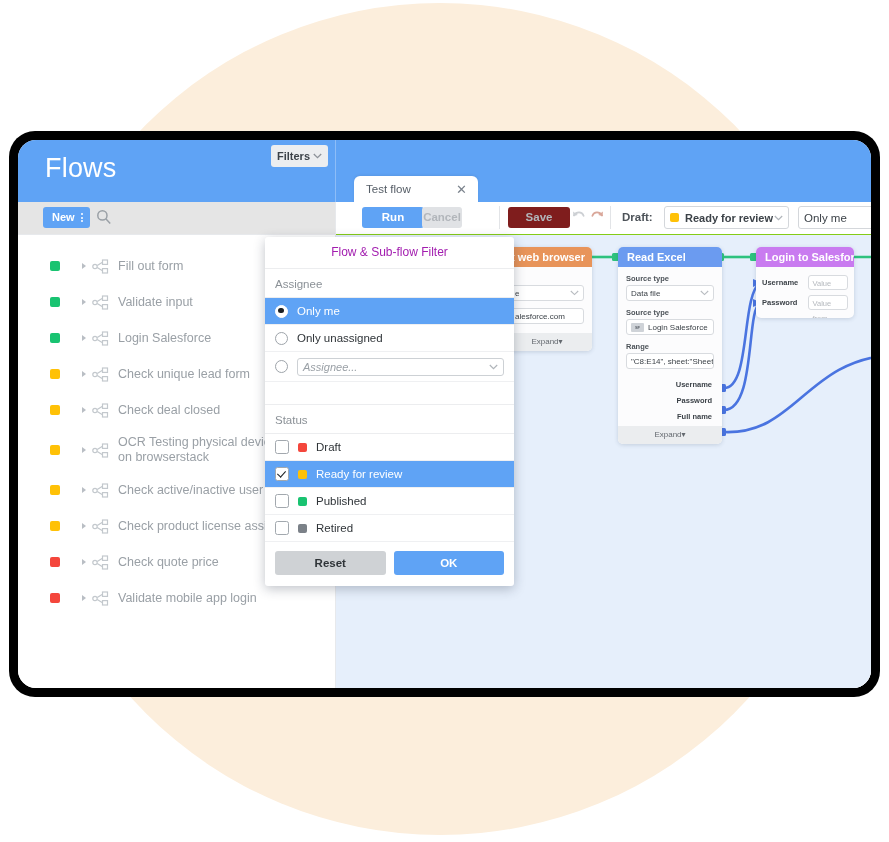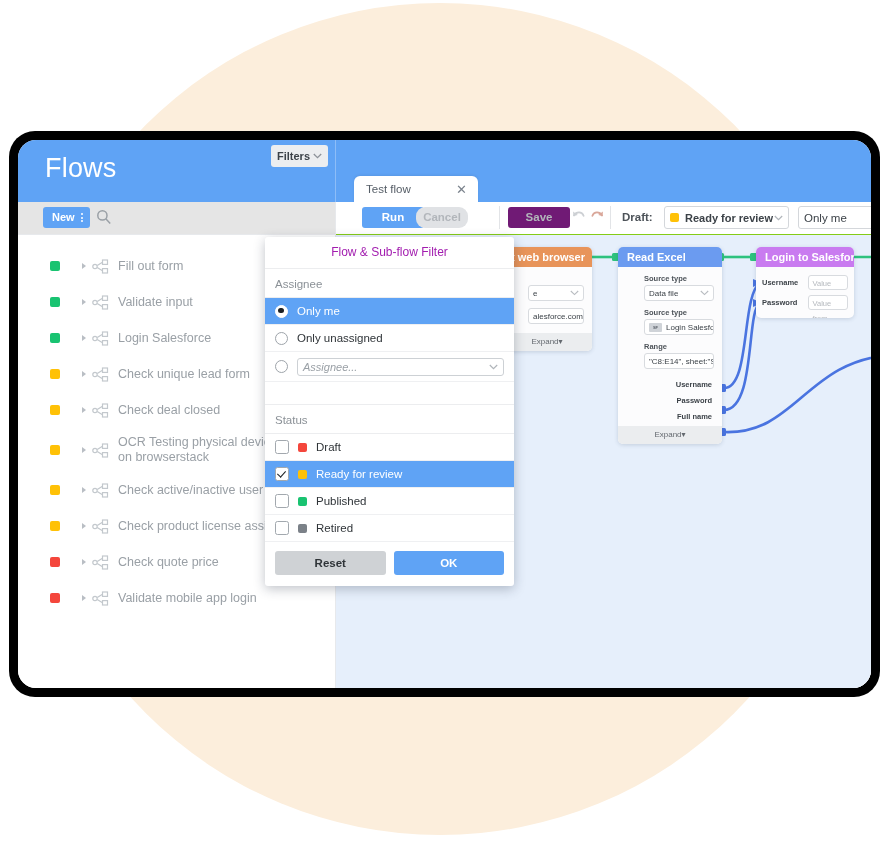--- a/index.html
+++ b/index.html
@@ -224,22 +224,22 @@
     top: 5px;
     height: 21px;
     border-radius: 3px;
     font-size: 11.5px;
     font-weight: bold;
     line-height: 21px;
     text-align: center;
     cursor: pointer;
   }
   .tb-run   { left: 26px;  width: 62px; background: #5fa3f5; color: #fff; }
-  .tb-cancel{ left: 80px;  width: 52px; background: #e0e2e5; color: #b2b6bb; cursor: default; border-radius: 9px;}
-  .tb-save  { left: 172px; width: 62px; background: #701a75; color: #b2b6bb; cursor: default;}
+  .tb-cancel{ left: 86px;  width: 40px; background: #e0e2e5; color: #b2b6bb; cursor: default;}
+  .tb-save  { left: 172px; width: 62px; background: #7f1d1d; color: #b2b6bb; cursor: default;}
   .tb-sep {
     position: absolute;
     top: 4px;
     width: 1px;
     height: 23px;
     background: #e2e4e7;
   }
   .sep-1 { left: 163px; }
   .sep-2 { left: 274px; }
   .undo-redo {
@@ -326,21 +326,21 @@
   }
   .node-head {
     height: 20px;
     line-height: 20px;
     color: #ffffff;
     font-size: 11px;
     font-weight: bold;
     padding-left: 9px;
     white-space: nowrap;
   }
-  .node-body { padding: 7px 8px 2px 26px; }
+  .node-body { padding: 7px 8px 2px 8px; }
   .field-label {
     font-size: 7.5px;
     color: #4d5359;
     margin-bottom: 2px;
     font-weight: bold;
   }
   .field-box {
     height: 16px;
     border: 1px solid #d8dbdf;
     border-radius: 3px;

